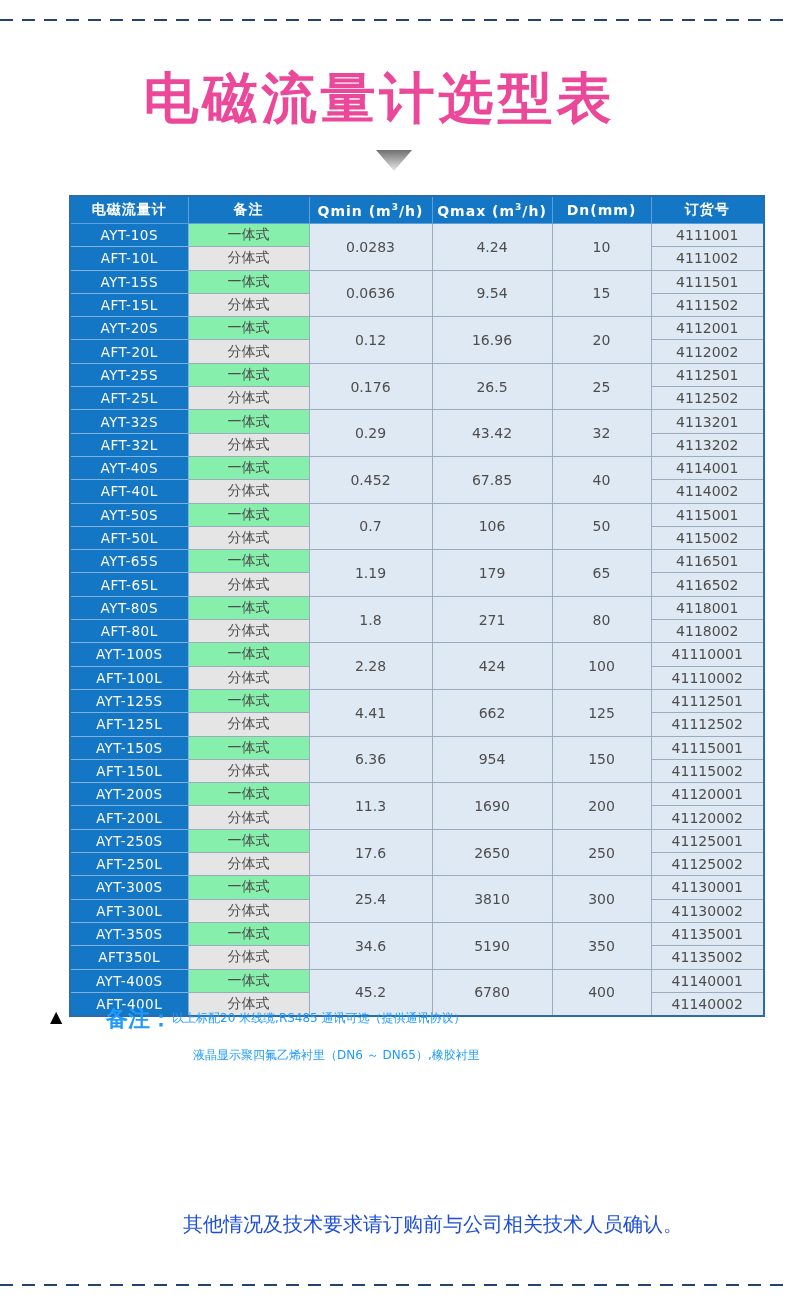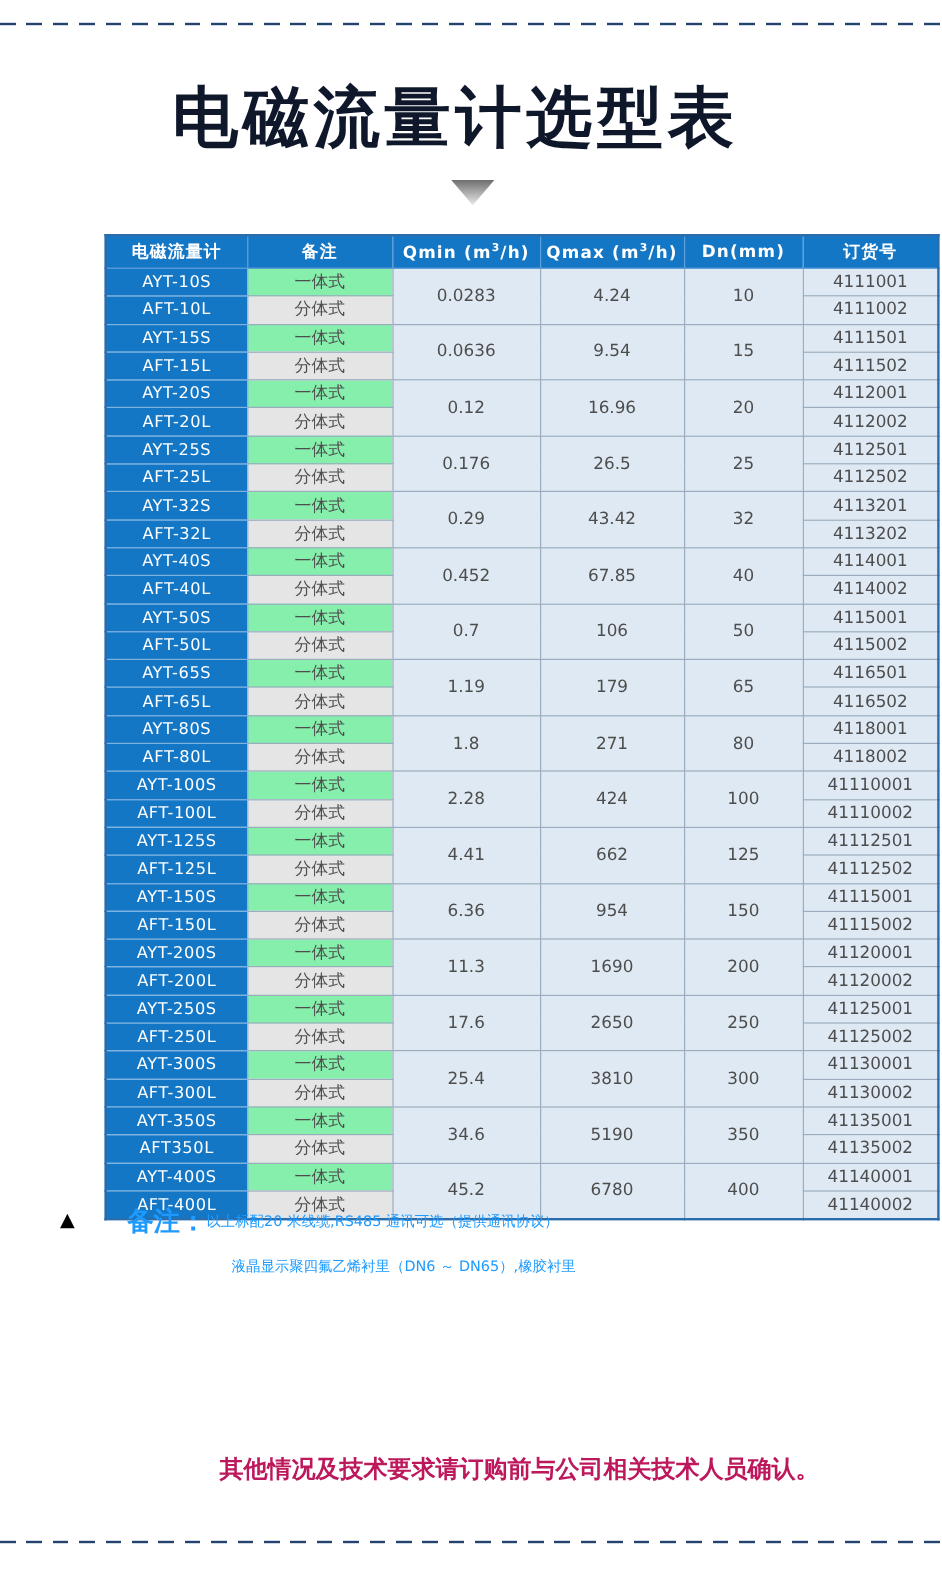--- a/index.html
+++ b/index.html
@@ -12,31 +12,31 @@
   .dashed-line {
     position:absolute; left:0; width:785px; height:2px;
     background:repeating-linear-gradient(90deg,#24436e 0 13px,transparent 13px 22px);
   }
   .dashed-top { top:19px; }
   .dashed-bottom { top:1284px; }
 
   .page-title {
     position:absolute; top:68px; left:0; width:759px;
     text-align:center;
-    font-size:55px; font-weight:bold; color:#0f172a;
+    font-size:55px; font-weight:bold; color:#ec4899;
     letter-spacing:4px; line-height:1.1; margin:0;
   }
   .down-arrow {
     position:absolute; top:150px; left:376px;
     width:36px; height:21px;
     background:linear-gradient(to bottom,#6f6f6f,#e9e9e9);
     clip-path:polygon(0 0,100% 0,50% 100%);
   }
 
-  .table-wrap { position:absolute; top:195px; left:52px;padding-left:35px; }
+  .table-wrap { position:absolute; top:195px; left:34px;padding-left:35px; }
   table.sel-table {
     border-collapse:collapse; table-layout:fixed;
     width:694px;
     border:2px solid #2b6cab;
     font-size:14px;
   }
   .sel-table th {
     background:#1477c6; color:#ffffff;
     font-weight:bold; font-size:14px;
     height:26px; padding:0; text-align:center; vertical-align:middle;
@@ -68,21 +68,21 @@
   .note-label {
     flex:none;
     font-size:22px; font-weight:bold; color:#1e9aff;
     line-height:37.4px; white-space:nowrap;
   }
   .note-body { font-size:12px; color:#1e9aff; line-height:37.4px; white-space:nowrap; }
   .note-line.ind { margin-left:21px; }
   .black-dot { color:#222222; }
   .note-footer {
     position:absolute; left:183px; top:1206px;
-    font-size:20px; color:#be185d; line-height:37.4px; white-space:nowrap;font-weight:bold;
+    font-size:20px; color:#1d4ed8; line-height:37.4px; white-space:nowrap;
   }
 </style>
 </head>
 <body>
 
 <div class="dashed-line dashed-top"></div>
 
 <h1 class="page-title">电磁流量计选型表</h1>
 
 <div class="down-arrow"></div>

